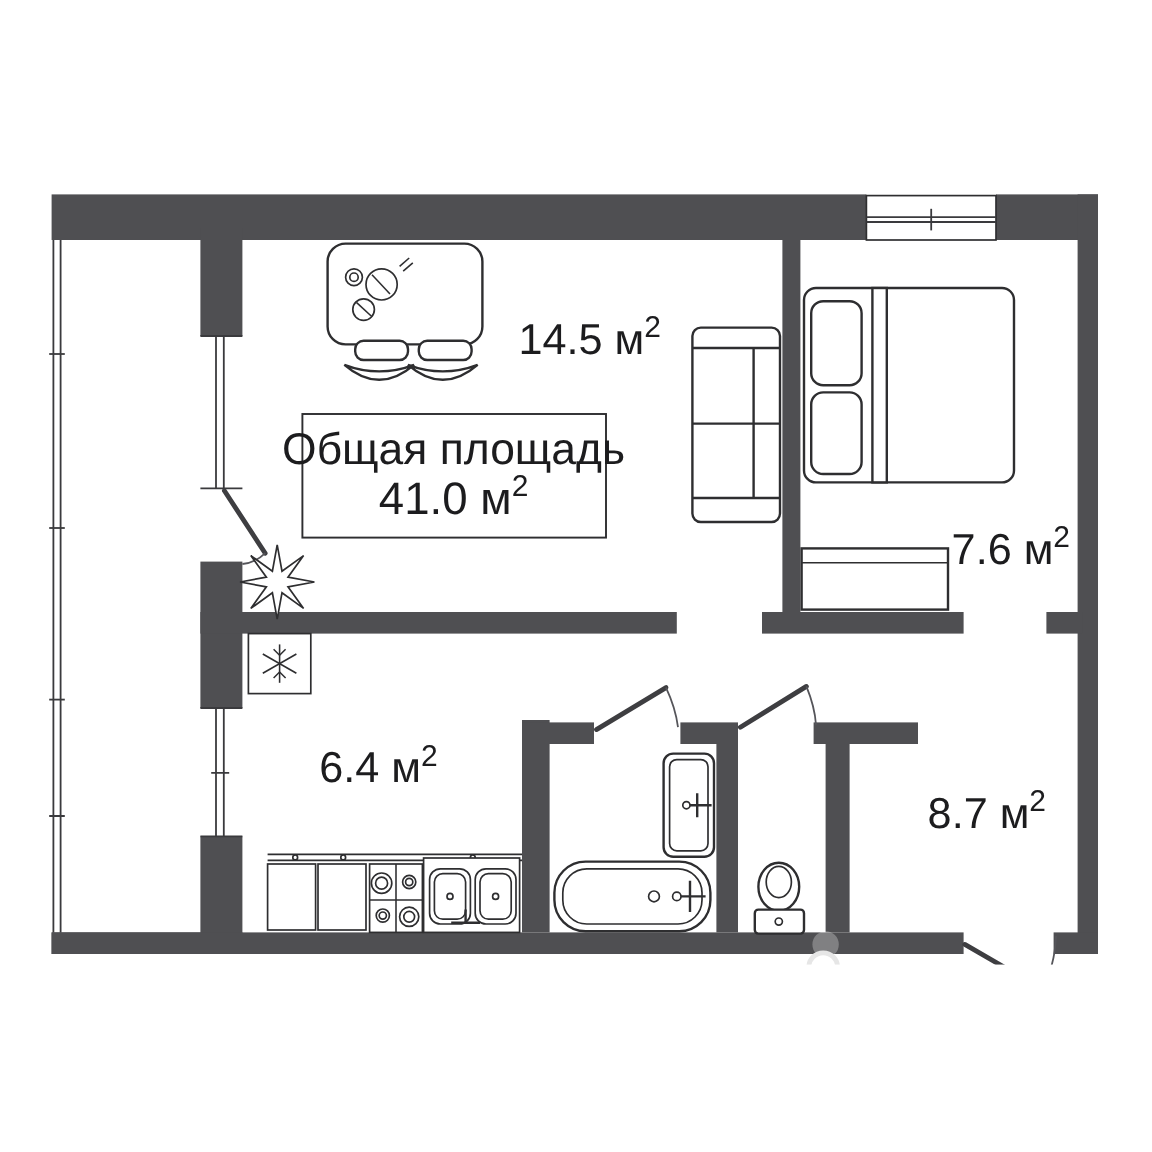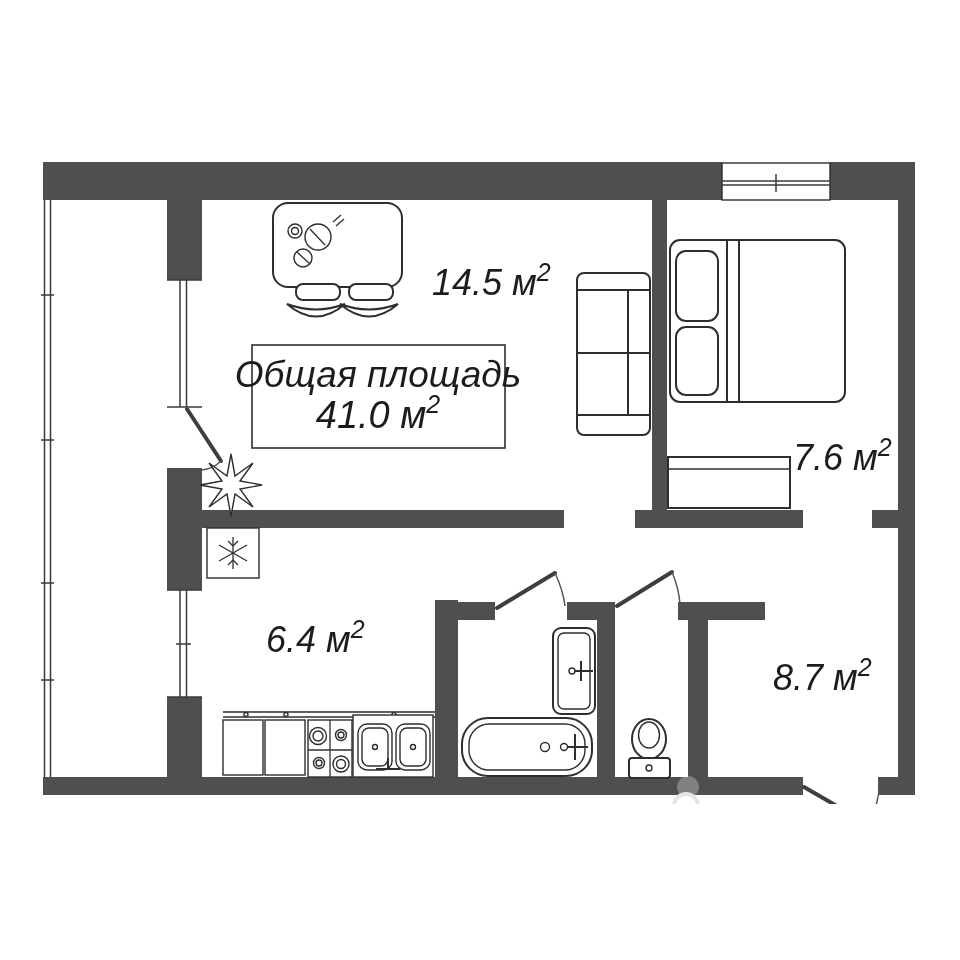--- a/index.html
+++ b/index.html
@@ -5,21 +5,20 @@
   :root{
     --wall:#4f4f52; --line:#2e2e30; --text:#1c1c1e;
     --background:#ffffff; --watermark:#e8e8e8;
   }
   html,body{margin:0;padding:0;background:#fff;}
   .canvas{
     width:960px;height:804px;position:relative;
     background:var(--background);
     font-family:"Liberation Sans",sans-serif;
     overflow:hidden;
-    font-style:italic;
   }
   svg{display:block}
   .wall{fill:var(--wall);stroke:none}
   .furn{fill:#ffffff;stroke:var(--line);stroke-width:2}
   .furn-thin{fill:#ffffff;stroke:var(--line);stroke-width:1.4}
   .ln{stroke:var(--line);stroke-width:2;fill:none}
   .ln-thin{stroke:var(--line);stroke-width:1.3;fill:none}
   .winline{stroke:#3a3a3d;stroke-width:1.5;fill:none}
   .door{stroke:#3e3e41;stroke-width:4;fill:none;stroke-linecap:round}
   .arc{stroke:#55555a;stroke-width:1.5;fill:none}

